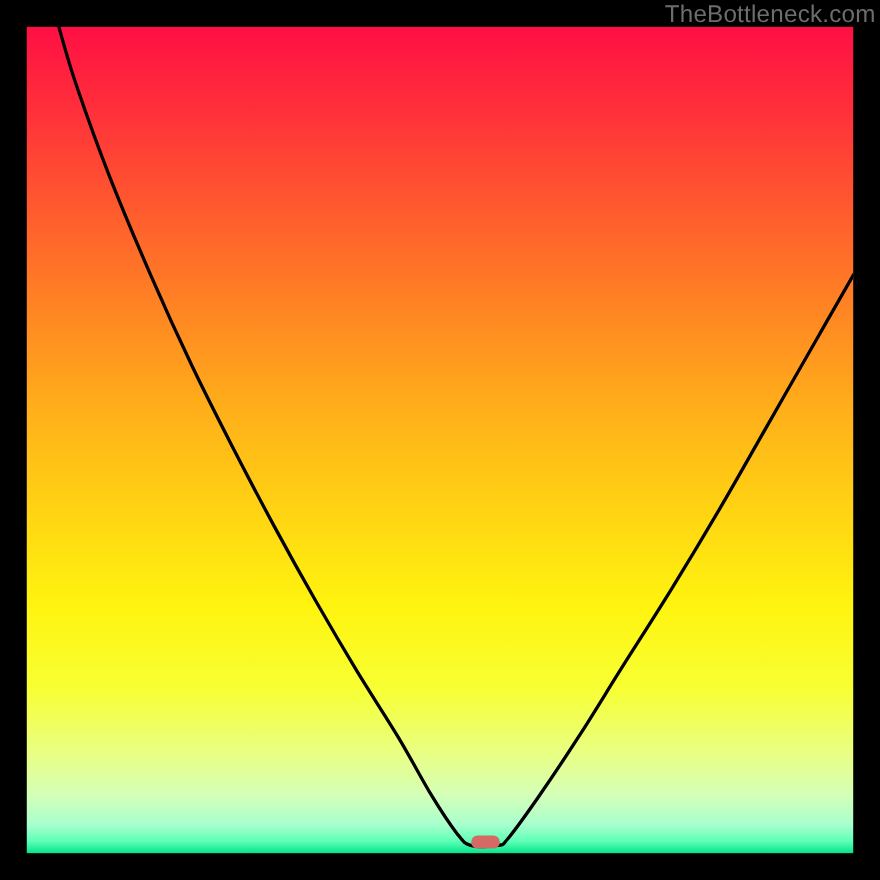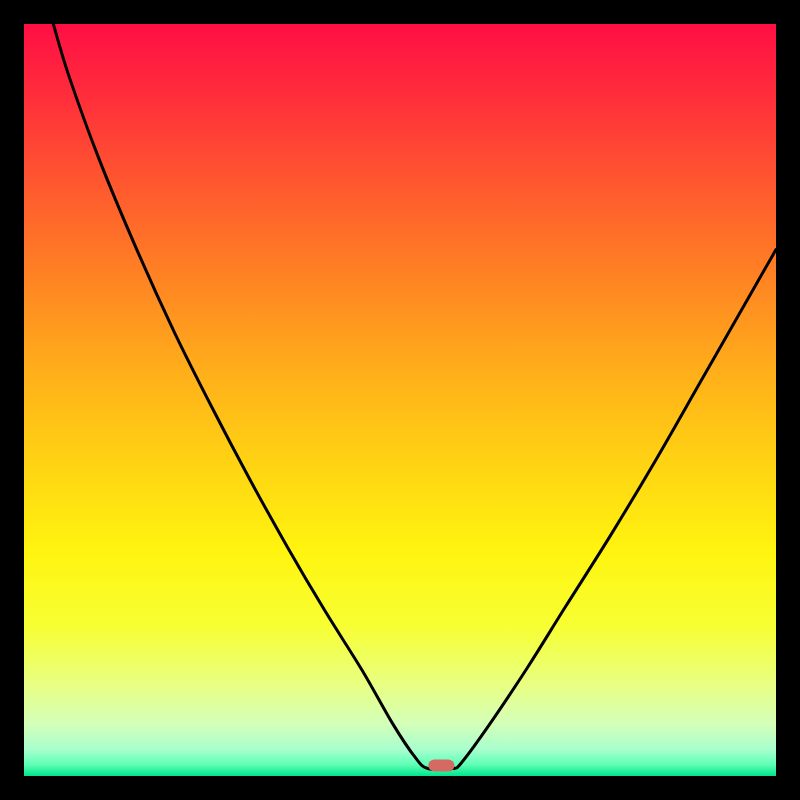--- a/index.html
+++ b/index.html
@@ -64,14 +64,15 @@
             <stop offset="98.50%" stop-color="#5effb6"></stop>
             <stop offset="100.00%" stop-color="#00e48a"></stop>
           </linearGradient>
       </defs>
       <rect id="bg-rect" x="0" y="0" width="752" height="752" fill="url(#bg-grad)"></rect>
       <path id="curve-path" d="M 29.33 0.00 C 31.96 8.77, 37.47 30.08, 45.12 52.64 C 52.77 75.20, 63.92 106.53, 75.20 135.36 C 86.48 164.19, 100.27 196.77, 112.80 225.60 C 125.33 254.43, 137.87 282.00, 150.40 308.32 C 162.93 334.64, 175.47 359.08, 188.00 383.52 C 200.53 407.96, 213.07 431.77, 225.60 454.96 C 238.13 478.15, 250.67 500.71, 263.20 522.64 C 275.73 544.57, 288.27 565.88, 300.80 586.56 C 313.33 607.24, 327.12 627.92, 338.40 646.72 C 349.68 665.52, 359.71 684.95, 368.48 699.36 C 377.25 713.77, 385.15 725.68, 391.04 733.20 C 396.93 740.72, 397.56 742.60, 403.82 744.48 C 410.09 746.36, 423.00 745.48, 428.64 744.48 C 434.28 743.48, 431.40 745.98, 437.66 738.46 C 443.93 730.94, 455.21 715.28, 466.24 699.36 C 477.27 683.44, 491.31 662.39, 503.84 642.96 C 516.37 623.53, 527.65 604.73, 541.44 582.80 C 555.23 560.87, 571.52 535.80, 586.56 511.36 C 601.60 486.92, 616.64 461.85, 631.68 436.16 C 646.72 410.47, 661.76 383.52, 676.80 357.20 C 691.84 330.88, 709.39 300.17, 721.92 278.24 C 734.45 256.31, 746.99 234.37, 752.00 225.60" fill="none" stroke="#000" stroke-width="3" stroke-linecap="round" stroke-linejoin="round"></path>
       <rect id="marker-rect" rx="6" ry="6" x="404.36" y="735.47" width="26" height="12" fill="#d46a63"></rect>
     </svg>
   </div>
 
+  <div class="watermark">TheBottleneck.com</div>
 
 </div>
 
 </body></html>

